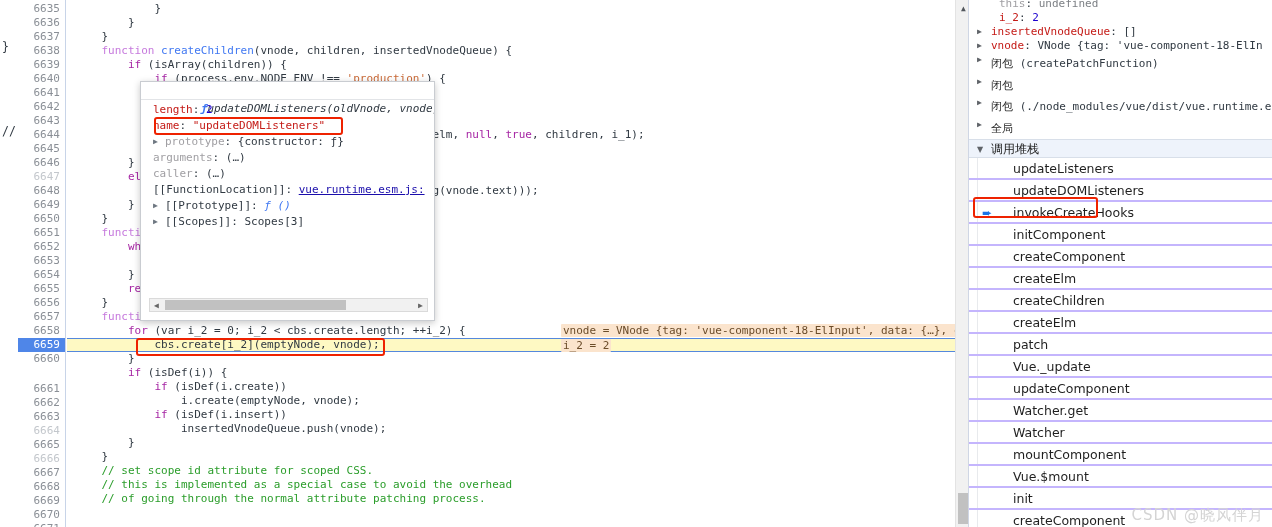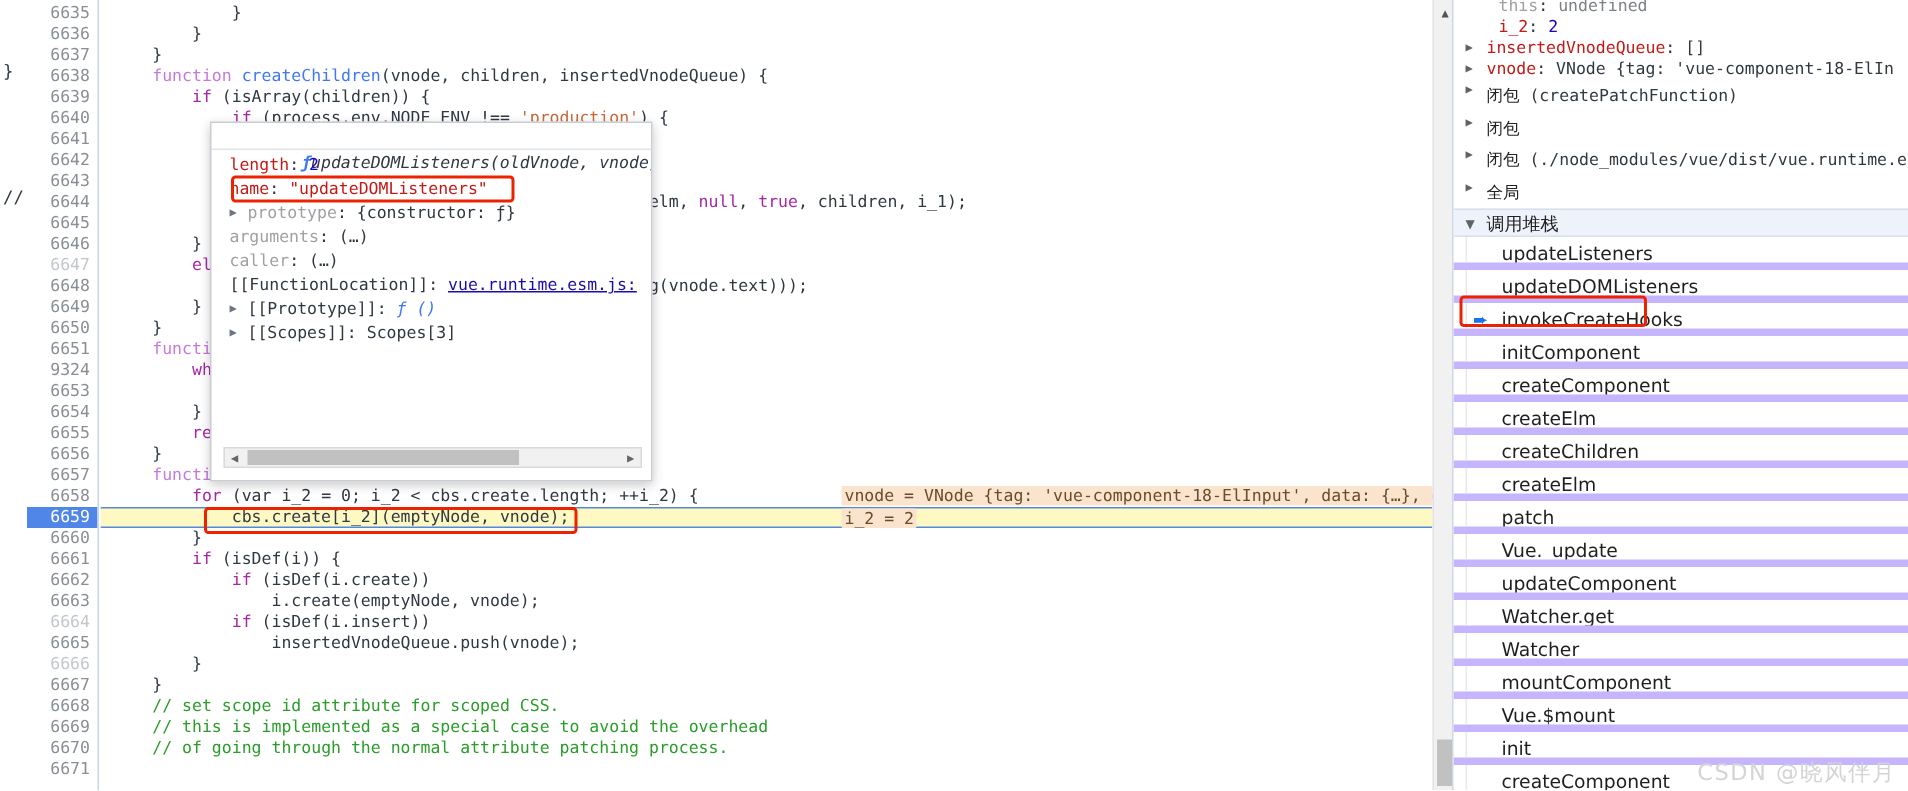--- a/index.html
+++ b/index.html
@@ -206,22 +206,22 @@
     font-size: 12px; color: #1a1a1a;
   }
   .sb-header .tri {
     position: absolute; left: 8px; top: 0; line-height: 19px;
     font-size: 8px; color: #5f6368;
   }
 
   .stack-list { }
   .stack-row {
     height: 22px; line-height: 22px;
-    border-bottom: 5px solid #c4b5fd;
-    padding-left: 32px;
+    border-bottom: 2px solid #c4b5fd;
+    padding-left: 44px;
     position: relative;
     font-family: "DejaVu Sans", sans-serif;
     font-size: 12.5px;
     color: #1f1f1f;
     white-space: nowrap;
     overflow: hidden;
   }
   .stack-row .marker {
     position: absolute; left: 13px; top: 0; line-height: 22px;
     color: #1a73e8; font-size: 12px;
@@ -261,30 +261,30 @@
       <div class="ln" style="margin-top: 0px;">6642</div>
       <div class="ln" style="margin-top: 0px;">6643</div>
       <div class="ln" style="margin-top: 0px;">6644</div>
       <div class="ln" style="margin-top: 0px;">6645</div>
       <div class="ln" style="margin-top: 0px;">6646</div>
       <div class="ln dim" style="margin-top: 0px;">6647</div>
       <div class="ln" style="margin-top: 0px;">6648</div>
       <div class="ln" style="margin-top: 0px;">6649</div>
       <div class="ln" style="margin-top: 0px;">6650</div>
       <div class="ln" style="margin-top: 0px;">6651</div>
-      <div class="ln" style="margin-top: 0px;">9324</div>
+      <div class="ln" style="margin-top: 0px;">6652</div>
       <div class="ln" style="margin-top: 0px;">6653</div>
       <div class="ln" style="margin-top: 0px;">6654</div>
       <div class="ln" style="margin-top: 0px;">6655</div>
       <div class="ln" style="margin-top: 0px;">6656</div>
       <div class="ln" style="margin-top: 0px;">6657</div>
       <div class="ln" style="margin-top: 0px;">6658</div>
       <div class="ln cur" style="margin-top: 0px;">6659</div>
       <div class="ln" style="margin-top: 0px;">6660</div>
-      <div class="ln" style="margin-top: 0px;">6661</div>
+      <div class="ln" style="margin-top: 16px;">6661</div>
       <div class="ln" style="margin-top: 0px;">6662</div>
       <div class="ln" style="margin-top: 0px;">6663</div>
       <div class="ln dim" style="margin-top: 0px;">6664</div>
       <div class="ln" style="margin-top: 0px;">6665</div>
       <div class="ln dim" style="margin-top: 0px;">6666</div>
       <div class="ln" style="margin-top: 0px;">6667</div>
       <div class="ln" style="margin-top: 0px;">6668</div>
       <div class="ln" style="margin-top: 0px;">6669</div>
       <div class="ln" style="margin-top: 0px;">6670</div>
       <div class="ln" style="margin-top: 0px;">6671</div>

